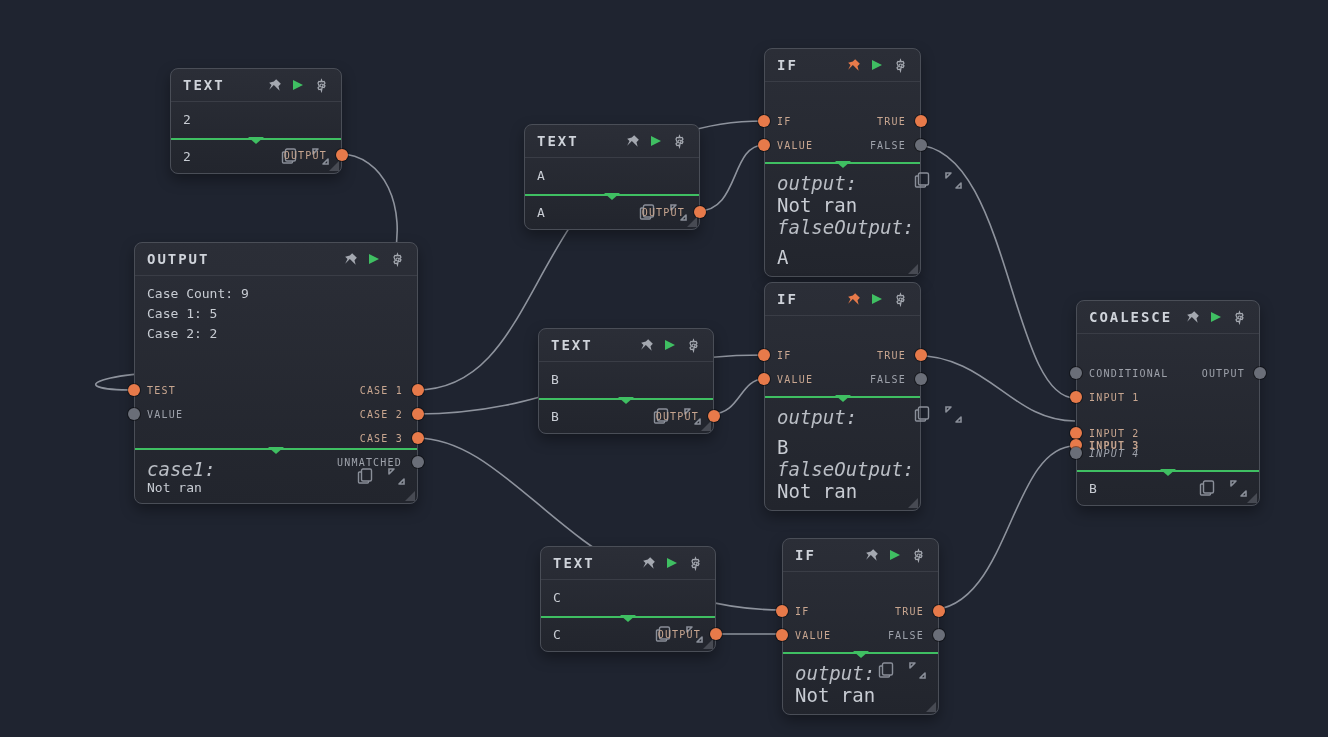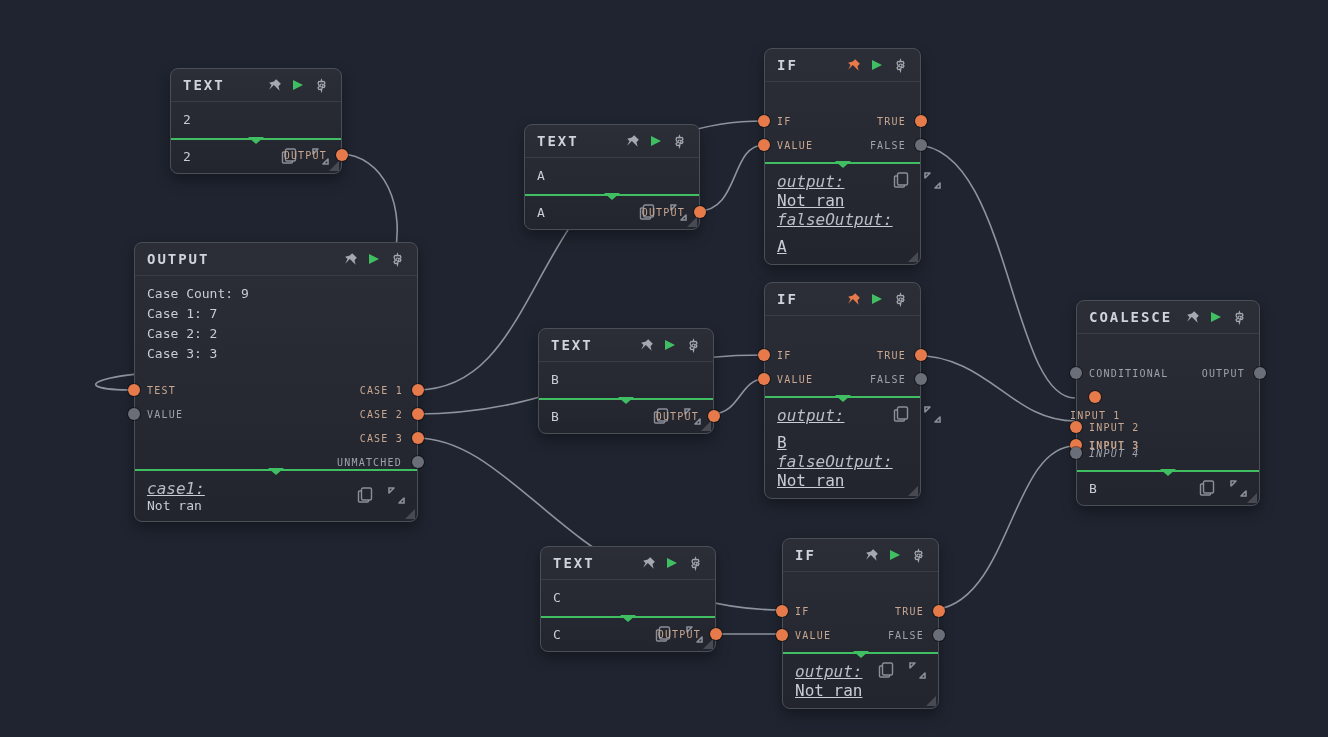--- a/index.html
+++ b/index.html
@@ -28,21 +28,21 @@
   .body{padding:8px 12px;font-size:13px;line-height:1.55;color:#c8ccd3;min-height:20px;}
   .body .line{white-space:pre;}
   .progress{height:2px;background:#2f333c;position:relative;}
   .progress .bar{position:absolute;inset:0;background:#3fbf62;}
   .progress .tri{
     position:absolute;top:-1px;left:50%;transform:translateX(-50%);
     width:0;height:0;border-left:8px solid transparent;border-right:8px solid transparent;border-top:7px solid #3fbf62;
   }
   .ftr{display:flex;align-items:center;justify-content:space-between;padding:8px 12px;font-size:13px;color:#c8ccd3;}
   .ftrR{display:flex;align-items:center;gap:14px;}
-  .out-body{padding:8px 12px;font-size:16px;color:#c8ccd3;text-decoration:underline;}
+  .out-body{padding:8px 12px;font-size:19px;color:#c8ccd3;}
   .out-body .k{font-style:italic;color:#b9bdc4;}
 
   .port{position:absolute;display:flex;align-items:center;gap:7px;}
   .port .dot{width:12px;height:12px;border-radius:50%;box-shadow:0 0 0 1px rgba(0,0,0,.4);}
   .dot.on{background:#e77a4a;}
   .dot.off{background:#6a6e78;}
   .port .lbl{font-size:10px;letter-spacing:.12em;color:#c8a690;text-transform:uppercase;}
   .port.right{right:-7px;}
   .port.right .lbl{order:-1;margin-right:2px;text-align:right;}
   .port.left{left:-7px;}
@@ -156,23 +156,22 @@
       <svg class="play" viewBox="0 0 12 12">
             <use href="#i-play"></use>
           </svg>
       <svg class="gear" viewBox="0 0 15 13" style="color:#a4a8b0">
             <use href="#i-gear"></use>
           </svg>
     </div>
   </div>
   <div class="body">
     <div class="line">Case Count: 9</div>
-    <div class="line">Case 1: 7</div>
+    <div class="line">Case 1: 5</div>
     <div class="line">Case 2: 2</div>
-    <div class="line">Case 3: 3</div>
     <div style="height:96px;"></div>
   </div>
 
   <div class="port left" style="top:141px;">
         <span class="dot on"></span>
         <span class="lbl">TEST</span>
       </div>
   <div class="port left grey" style="top:165px;">
         <span class="dot off"></span>
         <span class="lbl">VALUE</span>
@@ -512,25 +511,25 @@
             <use href="#i-gear"></use>
           </svg>
     </div>
   </div>
   <div class="body" style="height:120px;"></div>
 
   <div class="port left grey" style="top:66px;">
         <span class="dot off"></span>
         <span class="lbl">CONDITIONAL</span>
       </div>
-  <div class="port left" style="top:90px;flex-direction:column;">
+  <div class="port left" style="top:90px;">
         <span class="dot on"></span>
         <span class="lbl">INPUT 1</span>
       </div>
-  <div class="port left" style="top:120px;text-align:right;">
+  <div class="port left" style="top:126px;text-align:right;">
         <span class="dot on"></span>
         <span class="lbl">INPUT 2</span>
       </div>
   <div class="port left" style="top:138px;font-weight:bold;">
         <span class="dot on"></span>
         <span class="lbl">INPUT 3</span>
       </div>
   <div class="port left grey" style="top:146px;font-style:italic;">
         <span class="dot off"></span>
         <span class="lbl">INPUT 4</span>

